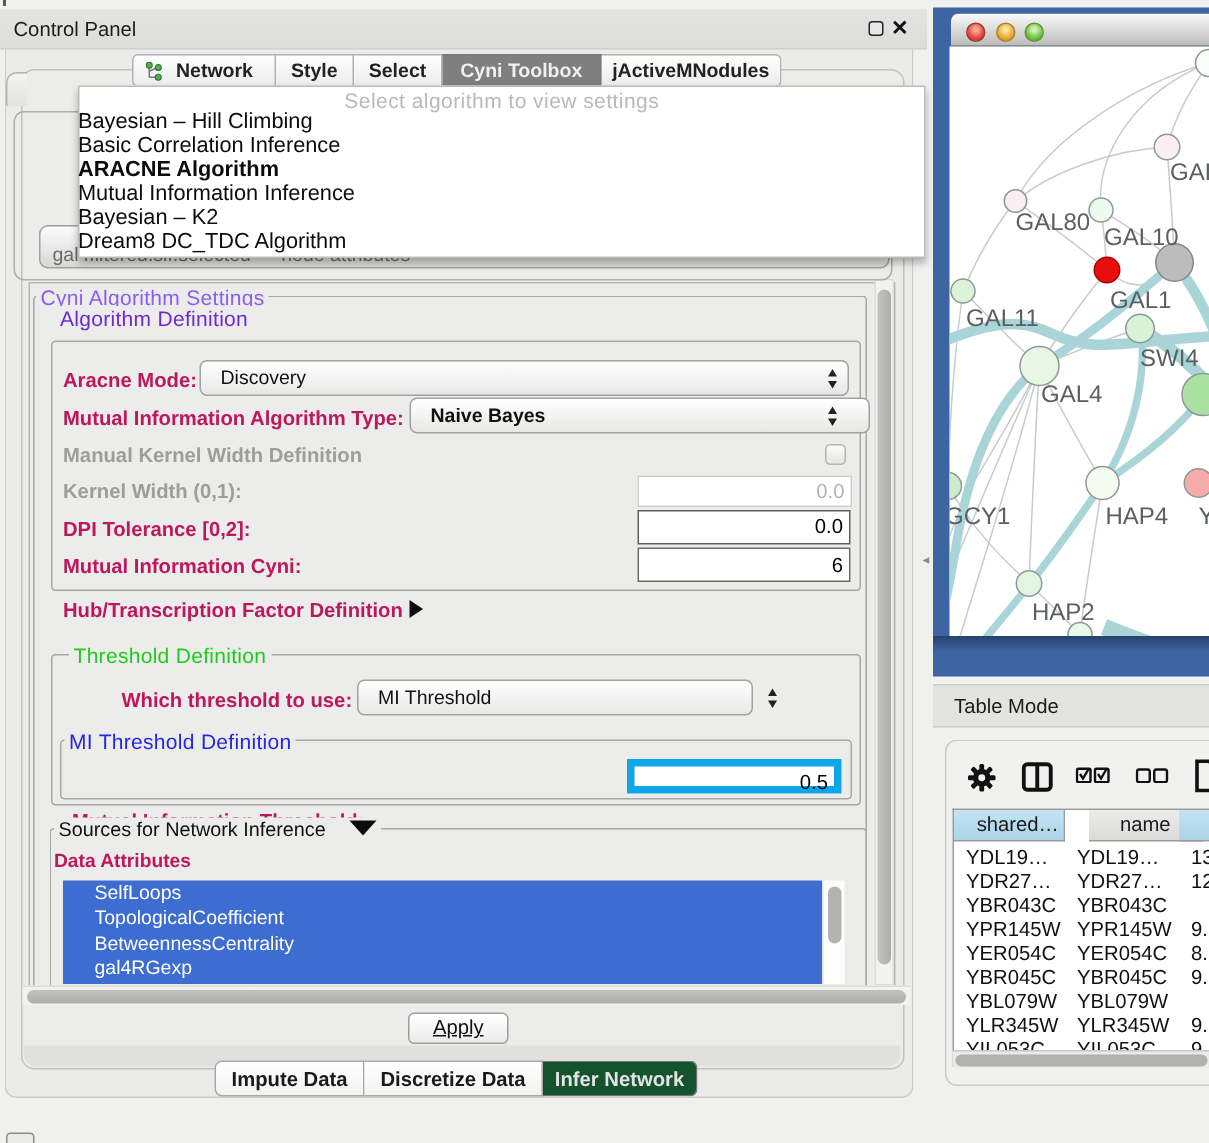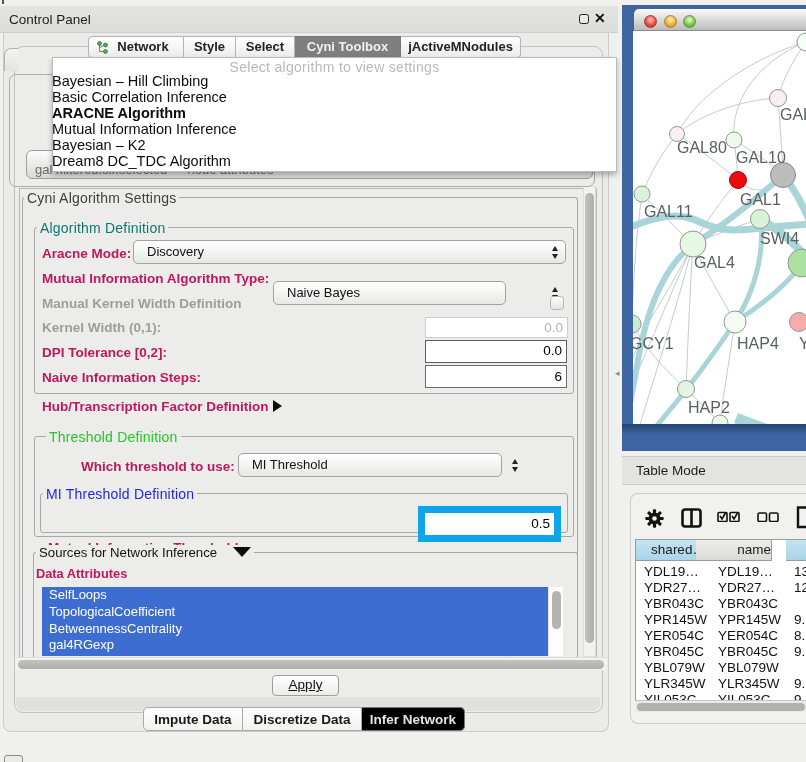--- a/index.html
+++ b/index.html
@@ -51,32 +51,32 @@
   .updn .d{position:absolute;left:0;top:9px;width:0;height:0;
      border-left:3.8px solid transparent;border-right:3.8px solid transparent;border-top:5px solid #222;}
   .tf{background:#fff;box-sizing:border-box;font-size:13.5px;text-align:right;padding-right:4px;}
   
   .sbv{left:583px;top:186px;width:13px;height:471px;background:#f2f2f1;border:1px solid #dcdcdb;box-sizing:border-box;}
   .sbv .th{position:absolute;left:1px;top:6px;width:9px;height:450px;background:linear-gradient(90deg,#c2c2c1,#adadac);border-radius:5px;}
   .sbh{left:15px;top:657px;width:592px;height:13px;background:#f2f2f1;border-top:1px solid #dcdcdb;box-sizing:border-box;}
   .sbh .th{position:absolute;left:3px;top:2px;width:586px;height:9px;background:linear-gradient(#c2c2c1,#adadac);border-radius:5px;}
   
   .dlist{left:42px;top:587px;width:506px;height:69px;background:#3d6dd1;overflow:hidden;}
-  .dlist div{font-size:13px;color:#fff;line-height:16.8px;padding-left:7px;white-space:nowrap;}
+  .dlist div{font-size:13px;color:#fff;line-height:16.8px;padding-left:21px;white-space:nowrap;}
   .lsb{left:548px;top:587px;width:15px;height:69px;background:#fdfdfd;border-left:1px solid #e2e2e2;box-sizing:border-box;}
   .lsb .th{position:absolute;left:2.5px;top:4px;width:9px;height:38px;background:#b3b3b2;border-radius:5px;}
   .applybtn{left:272px;top:675px;width:65px;height:19px;background:linear-gradient(#ffffff,#ebebea);
      border:1px solid #9e9e9d;border-radius:4px;text-align:center;line-height:18px;font-size:13.5px;color:#111;text-decoration:underline;}
   
   .seg{top:707px;height:24px;box-sizing:border-box;background:linear-gradient(#ffffff,#f2f2f1);
      border:1px solid #a9a9a8;border-left:none;font-size:13.5px;font-weight:600;color:#1a1a1a;
      text-align:center;line-height:23px;}
   .seg.first{border-left:1px solid #a9a9a8;border-radius:5px 0 0 5px;}
   .seg.last{border-radius:0 5px 5px 0;}
-  .seg.sel{background:#000000;color:#e4e4e3;border-color:#757575;}
+  .seg.sel{background:#14532d;color:#e4e4e3;border-color:#757575;}
   .blicon{left:4px;top:755px;width:17px;height:12px;border:1.5px solid #8a8a89;border-radius:3px;background:#eaeae9;}
   .sparrow{left:615px;top:368px;font-size:9px;color:#8a8a89;}
   
   .netwin{left:622px;top:5px;width:184px;height:446px;background:#3c65a2;overflow:hidden;}
   .netwin .shade{position:absolute;left:0;top:419px;width:184px;height:10px;background:linear-gradient(#26426d,#3c65a2);}
   .mactb{position:absolute;left:12px;top:4px;width:172px;height:22px;
      background:linear-gradient(#fafafa,#bcbcbc);border-bottom:1px solid #8d8d8d;border-radius:5px 0 0 0;box-sizing:border-box;}
   .light{position:absolute;top:10px;width:11px;height:11px;border-radius:50%;}
   .netcontent{position:absolute;left:11px;top:26px;width:173px;height:393px;background:#ffffff;overflow:hidden;}
   
@@ -114,67 +114,67 @@
        <circle cx="8.5" cy="10.5" r="2" fill="#4caf50" stroke="#2d7031" stroke-width="0.7"></circle>
      </svg>
      <span style="padding-left:14px">Network</span></div>
   <div class="abs tab" style="left:184px;width:52px;">Style</div>
   <div class="abs tab" style="left:236px;width:59px;">Select</div>
   <div class="abs tab sel" style="left:295px;width:106px;">Cyni Toolbox</div>
   <div class="abs tab last" style="left:401px;width:120px;">jActiveMNodules</div>
 
   <div class="abs" style="left:19px;top:188px;width:578px;height:482px;border:1px solid #b7b7b6;box-sizing:border-box;"></div>
   <div class="abs grp-noB" style="left:22px;top:197px;width:554px;height:460px;"></div>
-  <div class="abs glab" style="left:24px;top:190px;color:#404040;">Cyni Algorithm Settings</div>
+  <div class="abs glab" style="left:24px;top:190px;color:#8b5cf6;">Cyni Algorithm Settings</div>
 
   <div class="abs grp" style="left:34px;top:227px;width:538px;height:165px;"></div>
-  <div class="abs glab" style="left:37px;top:220px;color:#0f766e;">Algorithm Definition</div>
+  <div class="abs glab" style="left:37px;top:204px;color:#6d28d9;">Algorithm Definition</div>
 
   <div class="abs blab" style="left:42px;top:246px;">Aracne Mode:</div>
   <div class="abs combo" style="left:133px;top:240px;width:433px;height:24px;">
       <span class="cv">Discovery</span>
     <span class="updn" style="left:418px;top:4px;">
         <span class="u"></span>
         <span class="d"></span>
       </span>
     </div>
   <div class="abs blab" style="left:42px;top:271px;">Mutual Information Algorithm Type:</div>
-  <div class="abs combo" style="left:273px;top:281px;width:233px;height:24px;">
+  <div class="abs combo" style="left:273px;top:265px;width:307px;height:24px;font-weight:bold;">
       <span class="cv">Naive Bayes</span>
     <span class="updn" style="left:278px;top:4px;">
         <span class="u"></span>
         <span class="d"></span>
       </span>
     </div>
   <div class="abs blab dis" style="left:42px;top:296px;">Manual Kernel Width Definition</div>
   <div class="abs" style="left:550px;top:296px;width:12px;height:12px;border:1px solid #b4b4b3;border-radius:3.5px;background:linear-gradient(#fcfcfc,#e4e4e3);"></div>
   <div class="abs blab dis" style="left:42px;top:320px;">Kernel Width (0,1):</div>
   <div class="abs tf" style="left:425px;top:317px;width:143px;height:21px;border:1px solid #cecece;color:#b3b3b2;line-height:19px;">0.0</div>
   <div class="abs blab" style="left:42px;top:345px;">DPI Tolerance [0,2]:</div>
   <div class="abs tf" style="left:425px;top:340px;width:142px;height:23px;border:1.5px solid #5d5d5c;color:#000;line-height:20px;">0.0</div>
-  <div class="abs blab" style="left:42px;top:370px;">Naive Information Steps:</div>
+  <div class="abs blab" style="left:42px;top:370px;">Mutual Information Cyni:</div>
   <div class="abs tf" style="left:425px;top:365px;width:142px;height:23px;border:1px solid #6b6b6a;color:#000;line-height:21px;">6</div>
 
   <div class="abs blab" style="left:42px;top:399px;">Hub/Transcription Factor Definition</div>
   <div class="abs" style="left:273px;top:400px;width:0;height:0;border-top:6.5px solid transparent;border-bottom:6.5px solid transparent;border-left:9px solid #0c0c0c;"></div>
 
   <div class="abs grp" style="left:34px;top:436px;width:538px;height:99px;"></div>
   <div class="abs glab" style="left:34px;top:429px;color:#1ecb1e;margin-left:12px;">Threshold Definition</div>
   <div class="abs blab" style="left:81px;top:459px;">Which threshold to use:</div>
   <div class="abs combo" style="left:238px;top:453px;width:264px;height:24px;">
       <span class="cv">MI Threshold</span>
     <span class="updn" style="left:273px;top:4px;">
         <span class="u"></span>
         <span class="d"></span>
       </span>
     </div>
   <div class="abs grp" style="left:40px;top:493px;width:526px;height:38px;"></div>
   <div class="abs glab" style="left:43px;top:486px;color:#2525e8;">MI Threshold Definition</div>
   <div class="abs blab" style="left:48px;top:540px;">Mutual Information Threshold:</div>
-  <div class="abs tf" style="left:418px;top:506px;width:143px;height:36px;border:7px solid #0ea5e9;color:#000;line-height:21px;">0.5</div>
+  <div class="abs tf" style="left:418px;top:506px;width:143px;height:23px;border:5px solid #0ea5e9;color:#000;line-height:21px;">0.5</div>
 
   <div class="abs grp-noB" style="left:33px;top:552px;width:543px;height:105px;"></div>
   <div class="abs glab" style="left:36px;top:545px;color:#111;font-size:13.2px;letter-spacing:0;">Sources for Network Inference
     <span style="display:inline-block;width:0;height:0;border-left:9px solid transparent;border-right:9px solid transparent;border-top:10px solid #0c0c0c;margin-left:12px;"></span></div>
   <div class="abs blab" style="left:36px;top:566px;font-size:12.8px;">Data Attributes</div>
   <div class="abs dlist">
     <div>SelfLoops</div>
     <div>TopologicalCoefficient</div>
     <div>BetweennessCentrality</div>
     <div>gal4RGexp</div>
@@ -325,21 +325,21 @@
   <svg class="abs" style="left:757px;top:512px;" width="23" height="10" viewBox="0 0 23 10">
     <rect x="1" y="1" width="8.5" height="8.5" rx="1.5" fill="none" stroke="#111" stroke-width="1.6"></rect>
     <rect x="12.5" y="1" width="8.5" height="8.5" rx="1.5" fill="none" stroke="#111" stroke-width="1.6"></rect>
   </svg>
   <svg class="abs" style="left:796px;top:506px;" width="16" height="23" viewBox="0 0 16 23">
     <path d="M 2,1.5 L 10,1.5 L 14.5,6 L 14.5,21 L 2,21 Z" fill="none" stroke="#111" stroke-width="2.4"></path>
   </svg>
 
   <div class="abs tblwrap">
     <div class="hcell" style="left:0;width:74px;background:linear-gradient(#c3e4f2,#abd4e8);text-indent:12px;">shared…</div>
-    <div class="hcell" style="left:60px;width:76px;background:linear-gradient(#ececeb,#dadad9);text-align:right;">name</div>
+    <div class="hcell" style="left:90px;width:76px;background:linear-gradient(#ececeb,#dadad9);">name</div>
     <div class="hcell" style="left:150px;width:22px;background:linear-gradient(#c3e4f2,#abd4e8);border-right:none;">&nbsp;</div>
     <div class="trow" style="left:8px;top:24px;">YDL19…</div>
       <div class="trow" style="left:82px;top:24px;">YDL19…</div>
       <div class="trow" style="left:158px;top:24px;">13</div>
     <div class="trow" style="left:8px;top:40px;">YDR27…</div>
       <div class="trow" style="left:82px;top:40px;">YDR27…</div>
       <div class="trow" style="left:158px;top:40px;">12</div>
     <div class="trow" style="left:8px;top:56px;">YBR043C</div>
       <div class="trow" style="left:82px;top:56px;">YBR043C</div>
     <div class="trow" style="left:8px;top:72px;">YPR145W</div>

